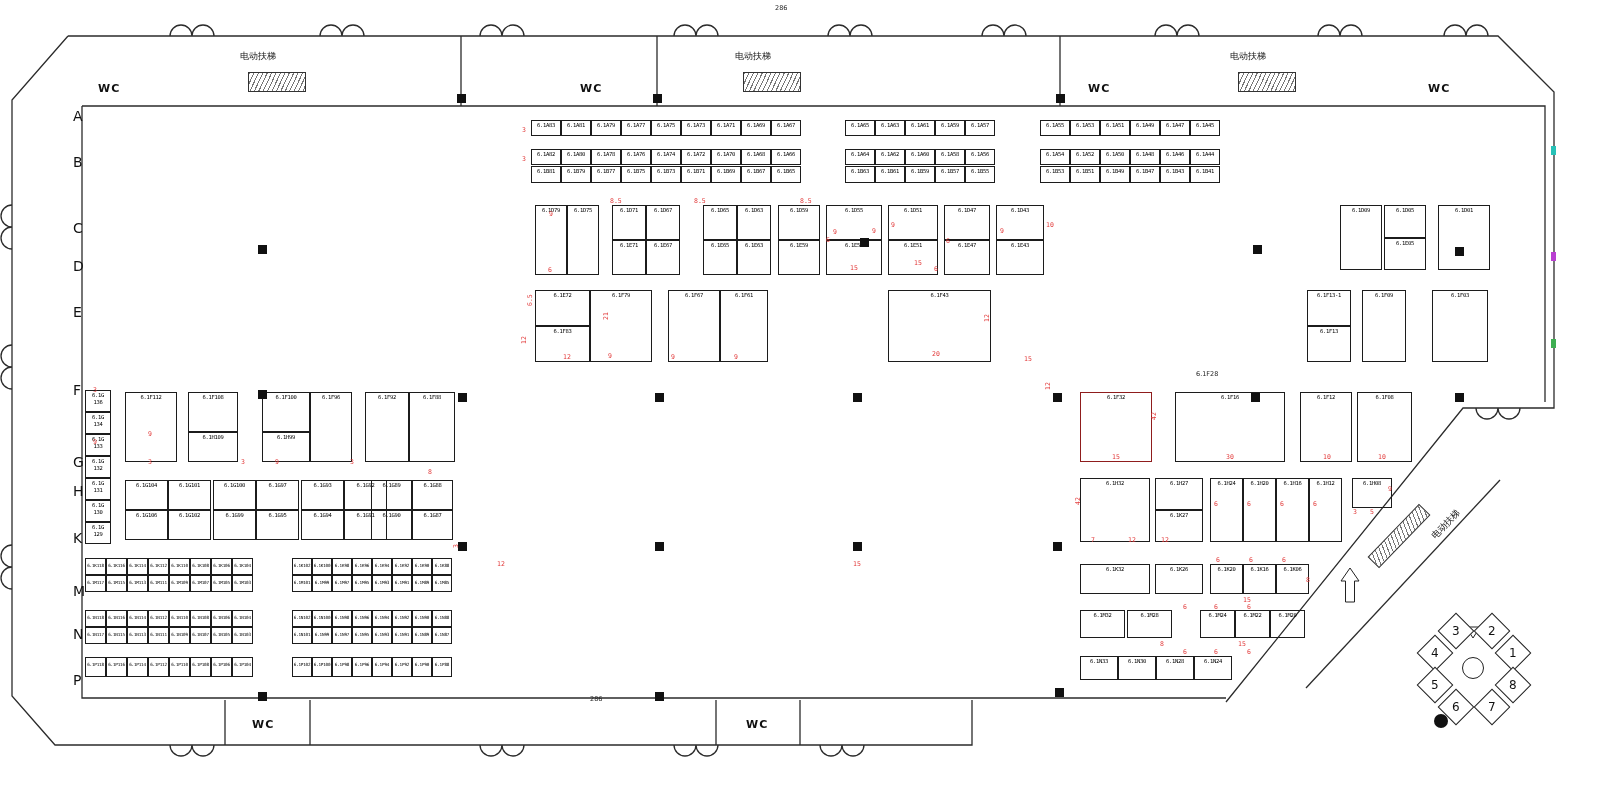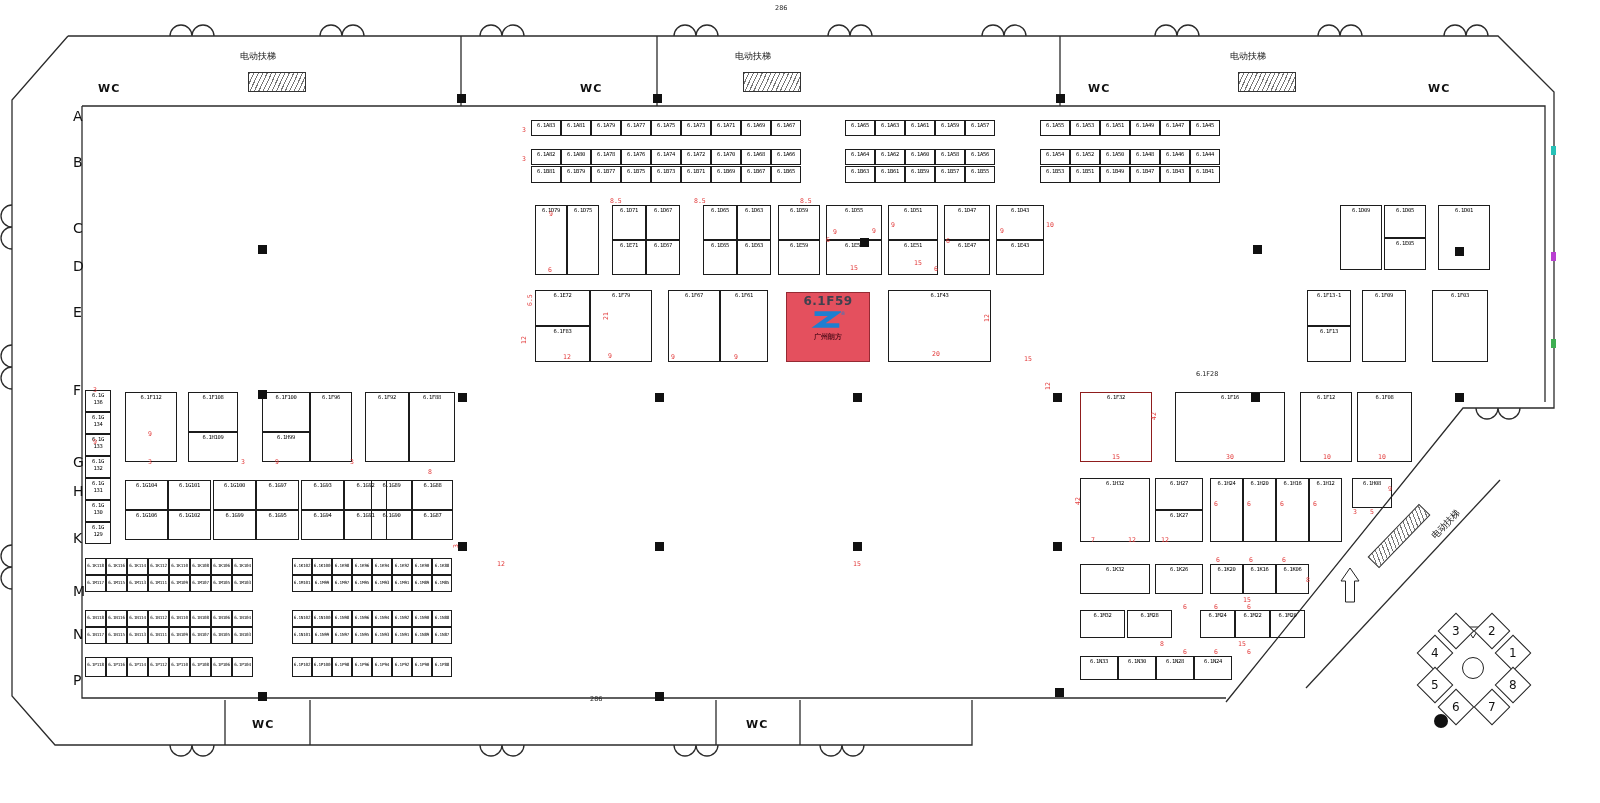--- a/index.html
+++ b/index.html
@@ -891,24 +891,14 @@
       <div class="petal" style="left: 1479px; top: 694px;">
         <span>7</span>
       </div>
       <div class="petal" style="left: 1500px; top: 672px;">
         <span>8</span>
       </div>
       <div class="pw-circle" style="left: 1462px; top: 657px;"></div>
       <div class="pw-dot" style="left: 1434px; top: 714px;"></div>
     </div>
 
-  <div id="booth-hl" style="background: rgb(228, 80, 94);">
-    <div class="hl-title">6.1F59</div>
-    <div class="hl-logo-row">
-      <svg width="30" height="22" viewBox="0 0 32 24">
-        <path id="logo-path" d="M6 5 H26 L8 18 H28" stroke="#1d7fd0" stroke-width="5" fill="none" stroke-linecap="square"></path>
-      </svg>
-      <span class="hl-reg">®</span>
-    </div>
-    <div class="hl-company">广州朗方</div>
-  </div>
 
 </div>
 
 </body></html>

